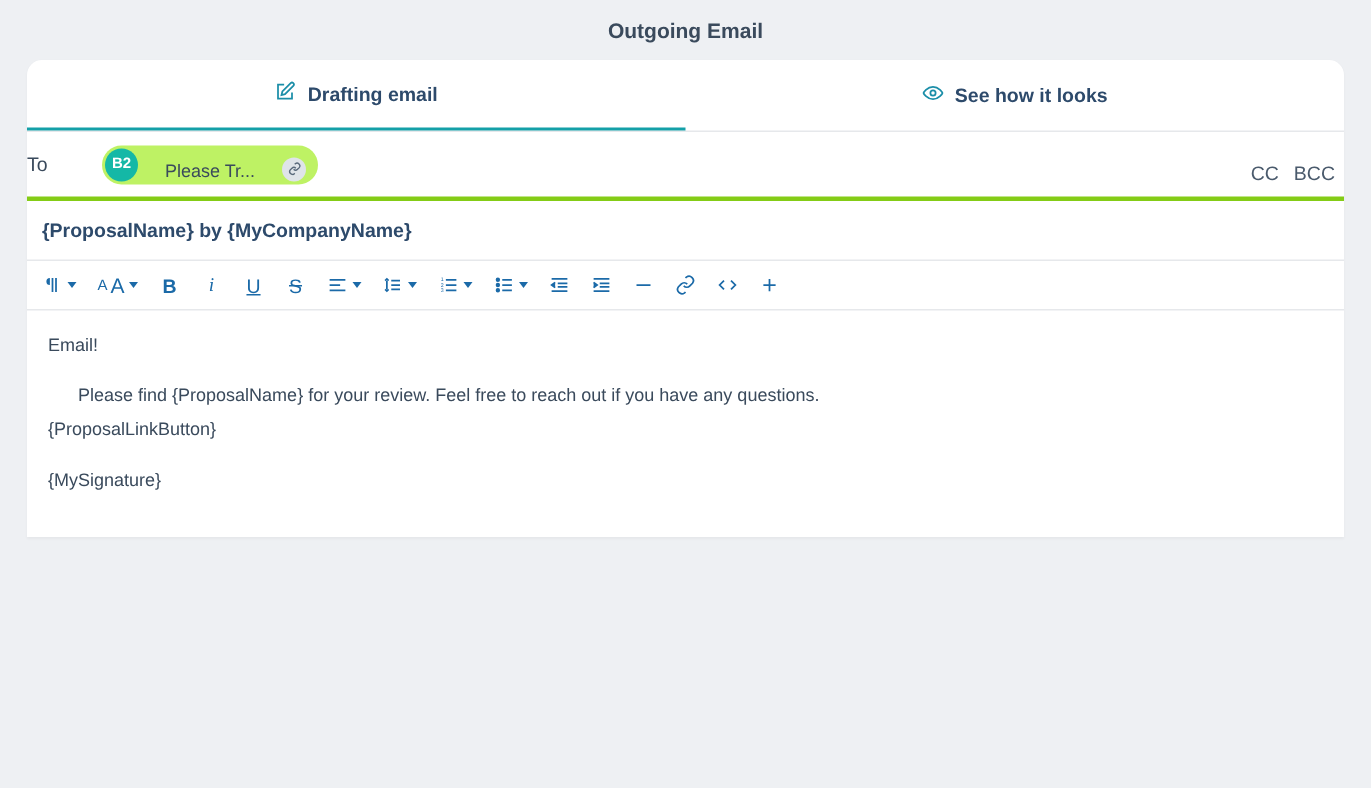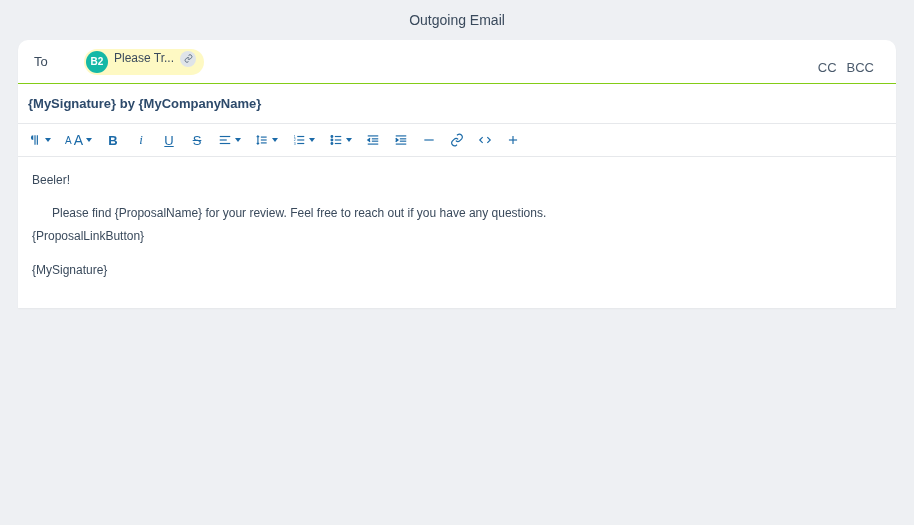--- a/index.html
+++ b/index.html
@@ -6,21 +6,21 @@
   body {
     font-family: "Segoe UI", Arial, sans-serif;
     background: #eef0f3;
     width: 914px;
     height: 525px;
     overflow: hidden;
   }
   .header {
     text-align: center;
     padding: 12px 16px;
-    font-weight: 400;
+    font-weight: 700;
     color: #3a4a5c;
     font-size: 14px;
   }
   .card {
     background: #fff;
     margin: 0 18px;
     border-radius: 10px 10px 0 0;
     box-shadow: 0 1px 2px rgba(0,0,0,0.04);
   }
   .tabs {
@@ -44,37 +44,37 @@
     color: #2d4a6b;
     border-bottom: 2px solid #14a0a8;
   }
   .tab.inactive {
     color: #2d4a6b;
   }
   .tab svg { width: 14px; height: 14px; }
   .row {
     display: flex;
     align-items: center;
-    padding: 8px 16px;
-    border-bottom: 1px solid #84cc16;
+    padding: 8px 0;
+    border-bottom: 3px solid #84cc16;
   }
   .to-label {
     color: #3a4a5c;
     font-size: 13px;
     width: 50px;
   }
   .chip {
     display: inline-flex;
-    align-items: flex-start;
-    background: #fef9c3;
+    align-items: flex-end;
+    background: #bef264;
     border-radius: 14px;
     padding: 2px 8px 2px 2px;
     font-size: 12px;
     color: #3a4a5c;
-    gap: 6px;
+    gap: 18px;
   }
   .chip .avatar {
     width: 22px; height: 22px;
     border-radius: 50%;
     background: #14b8a6;
     color: #fff;
     font-size: 10px;
     font-weight: 600;
     display: flex; align-items: center; justify-content: center;
   }
@@ -135,41 +135,61 @@
   .body-area p { margin-bottom: 14px; }
   .body-area .tight { margin-bottom: 4px; margin-left: 20px; }
 </style>
 </head>
 <body>
 
 <div class="header">Outgoing Email</div>
 
 <div class="card">
 
+  <div class="tabs">
+    <div class="tab active">
+      <span>
+        <svg viewBox="0 0 24 24" fill="none" stroke="#1b8ea8" stroke-width="2">
+            <path d="M11 4H4v16h16v-7"></path>
+            <path d="M18.5 2.5a2.1 2.1 0 0 1 3 3L12 15l-4 1 1-4 9.5-9.5z"></path>
+          </svg>
+      </span>
+      <span>Drafting email</span>
+    </div>
+    <div class="tab inactive">
+      <span>
+        <svg viewBox="0 0 24 24" fill="none" stroke="#1b8ea8" stroke-width="2">
+            <path d="M1 12s4-7 11-7 11 7 11 7-4 7-11 7S1 12 1 12z"></path>
+            <circle cx="12" cy="12" r="3"></circle>
+          </svg>
+      </span>
+      <span>See how it looks</span>
+    </div>
+  </div>
 
   <div class="row">
     <div class="to-label">To</div>
     <div class="chip">
       <span class="avatar">B2</span>
       <span>Please Tr...</span>
       <span class="link-badge">
         <svg viewBox="0 0 24 24" fill="none" stroke="#5a6a7c" stroke-width="2.5">
             <path d="M10 13a5 5 0 0 0 7 0l3-3a5 5 0 0 0-7-7l-1 1"></path>
             <path d="M14 11a5 5 0 0 0-7 0l-3 3a5 5 0 0 0 7 7l1-1"></path>
           </svg>
       </span>
     </div>
     <div class="spacer"></div>
     <div class="ccbcc">
       <span>CC</span>
       <span>BCC</span>
     </div>
   </div>
 
-  <div class="subject-row">{MySignature} by {MyCompanyName}</div>
+  <div class="subject-row">{ProposalName} by {MyCompanyName}</div>
 
   <div class="toolbar">
     <span class="tbtn">
       <svg viewBox="0 0 24 24" fill="#1b6aa8">
           <path d="M13 4v16h-2V4h2zm4 0v16h-2V4h2zM9 4a4 4 0 0 0 0 8V4z"></path>
         </svg>
         <span class="caret"></span>
     </span>
     <span class="tbtn" style="font-weight:500;">
       <span style="font-size:10px;">A</span>
@@ -258,19 +278,19 @@
     </span>
     <span class="tbtn">
       <svg viewBox="0 0 24 24" stroke="#1b6aa8" stroke-width="2">
           <line x1="12" y1="5" x2="12" y2="19"></line>
           <line x1="5" y1="12" x2="19" y2="12"></line>
         </svg>
     </span>
   </div>
 
   <div class="body-area">
-    <p>Beeler!</p>
+    <p>Email!</p>
     <p class="tight">Please find {ProposalName} for your review. Feel free to reach out if you have any questions.</p>
     <p>{ProposalLinkButton}</p>
     <p>{MySignature}</p>
   </div>
 
 </div>
 
 </body></html>

